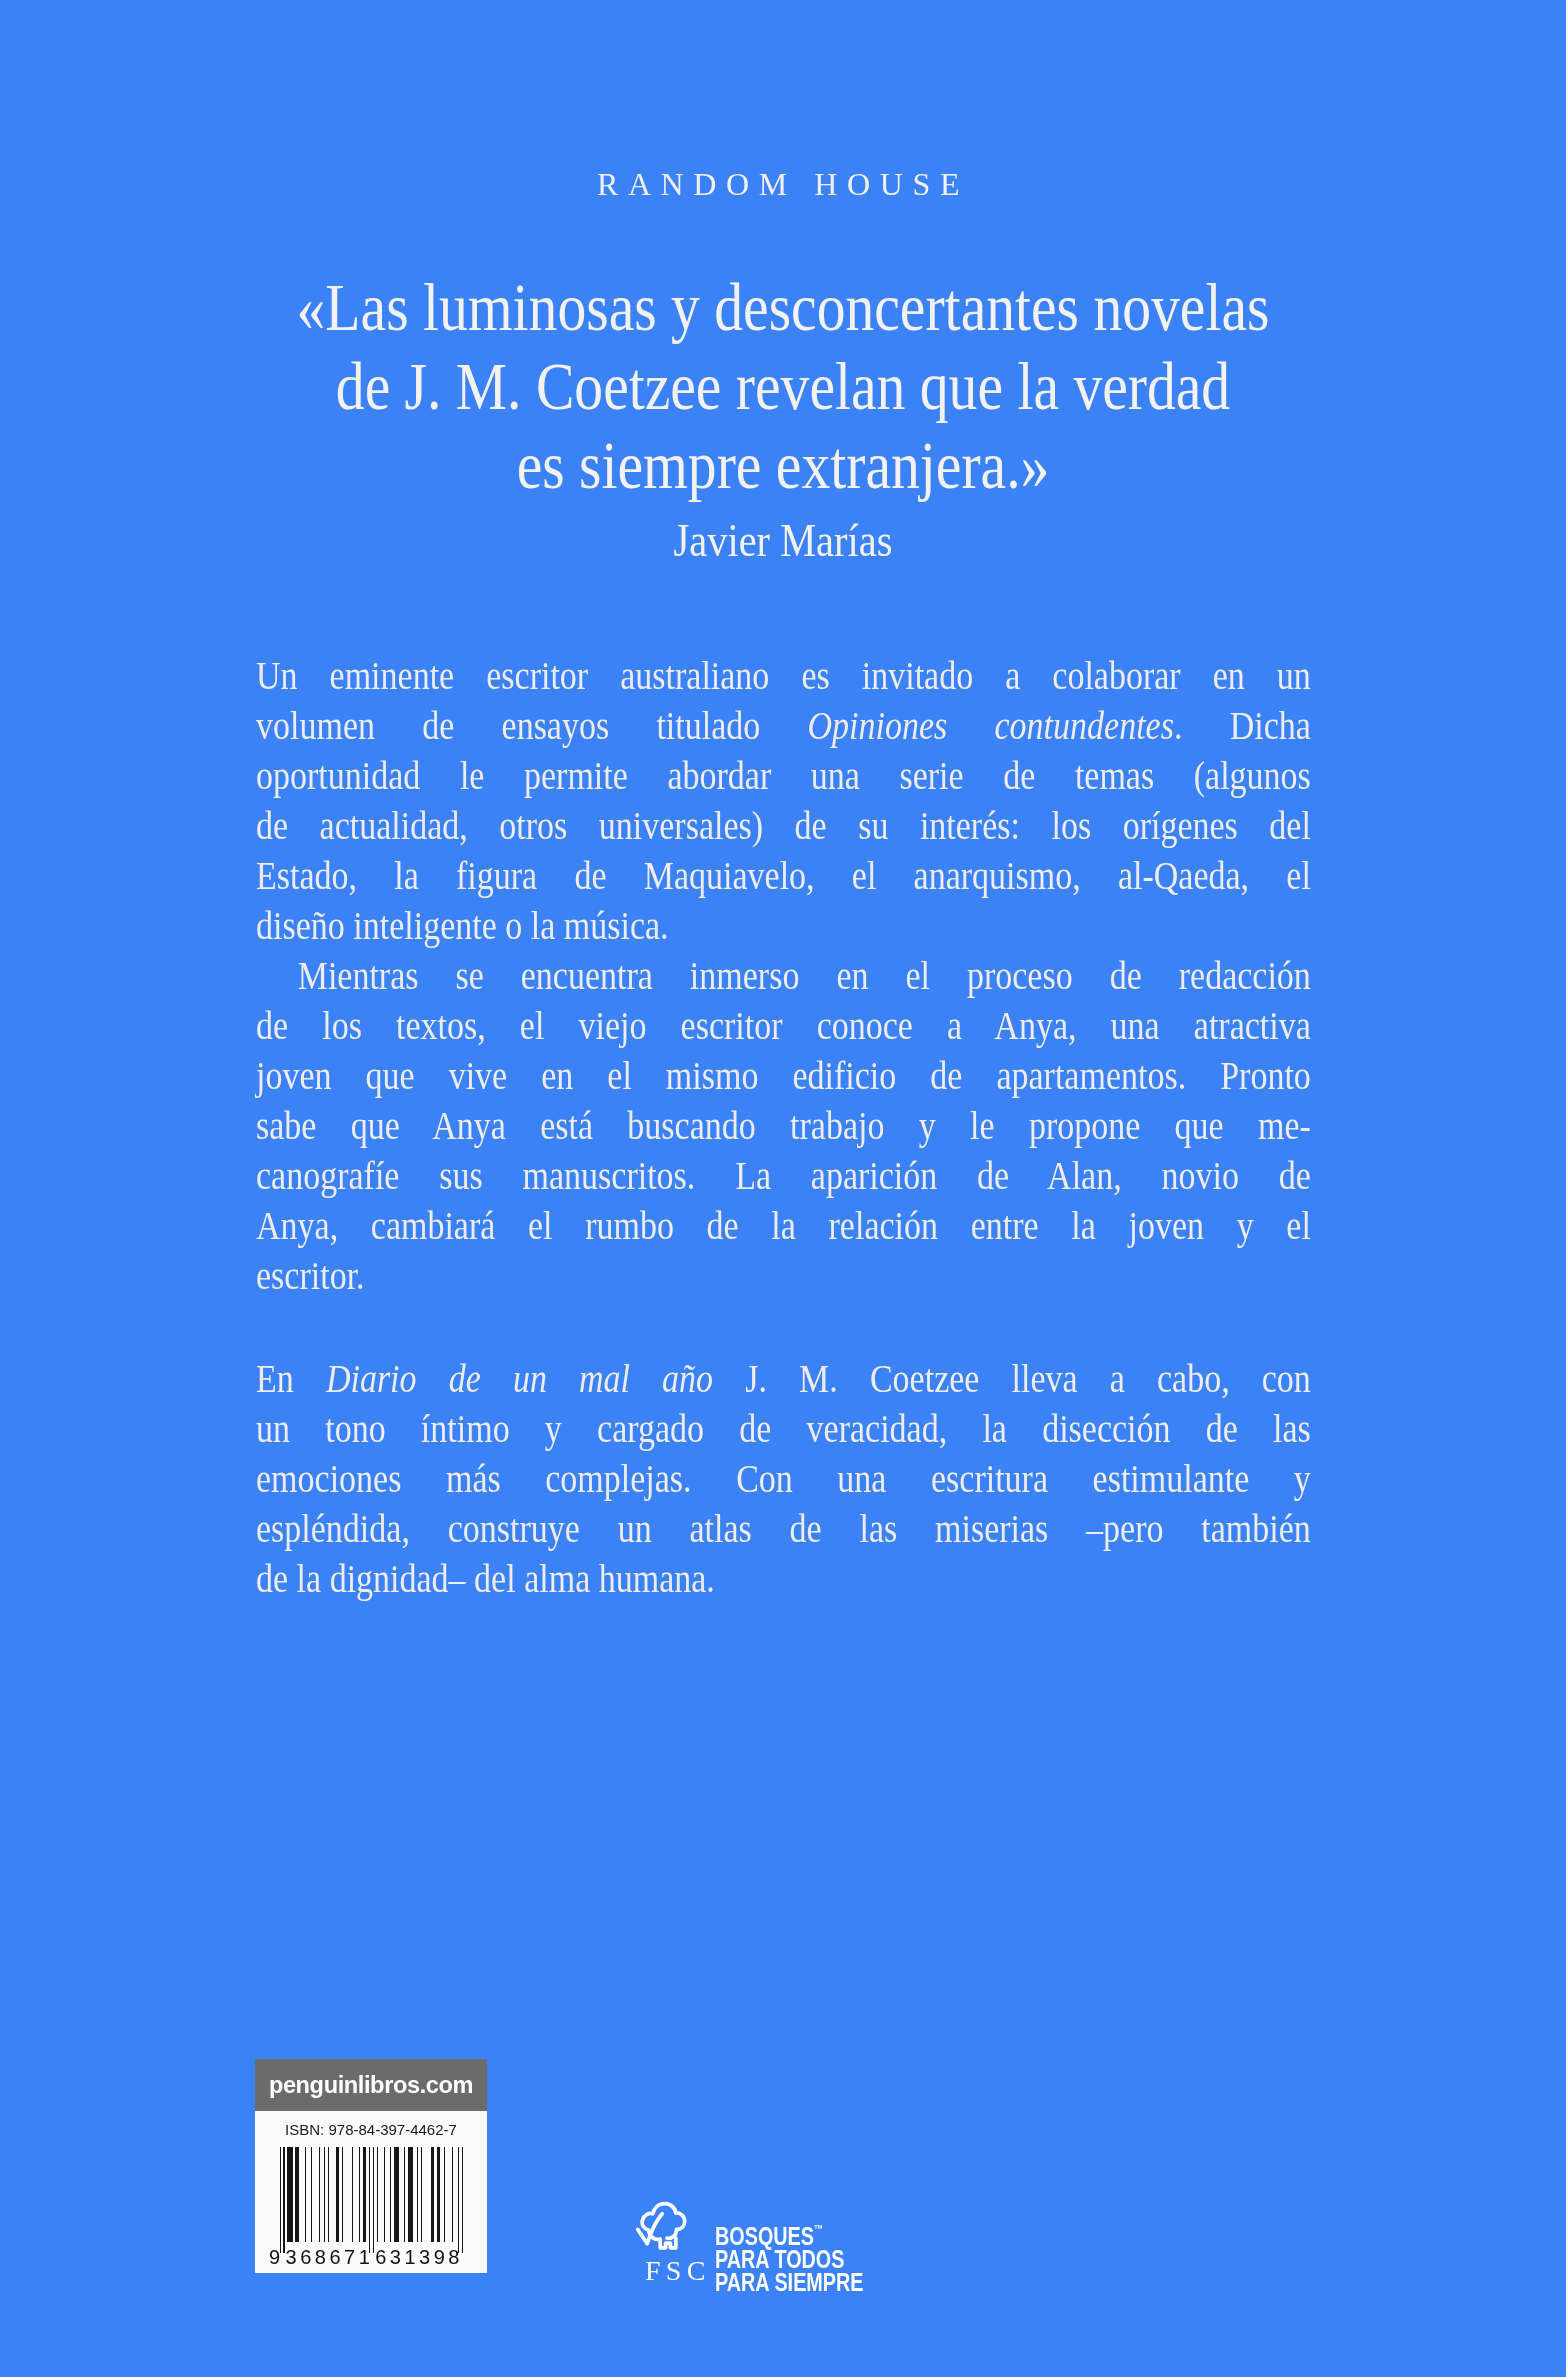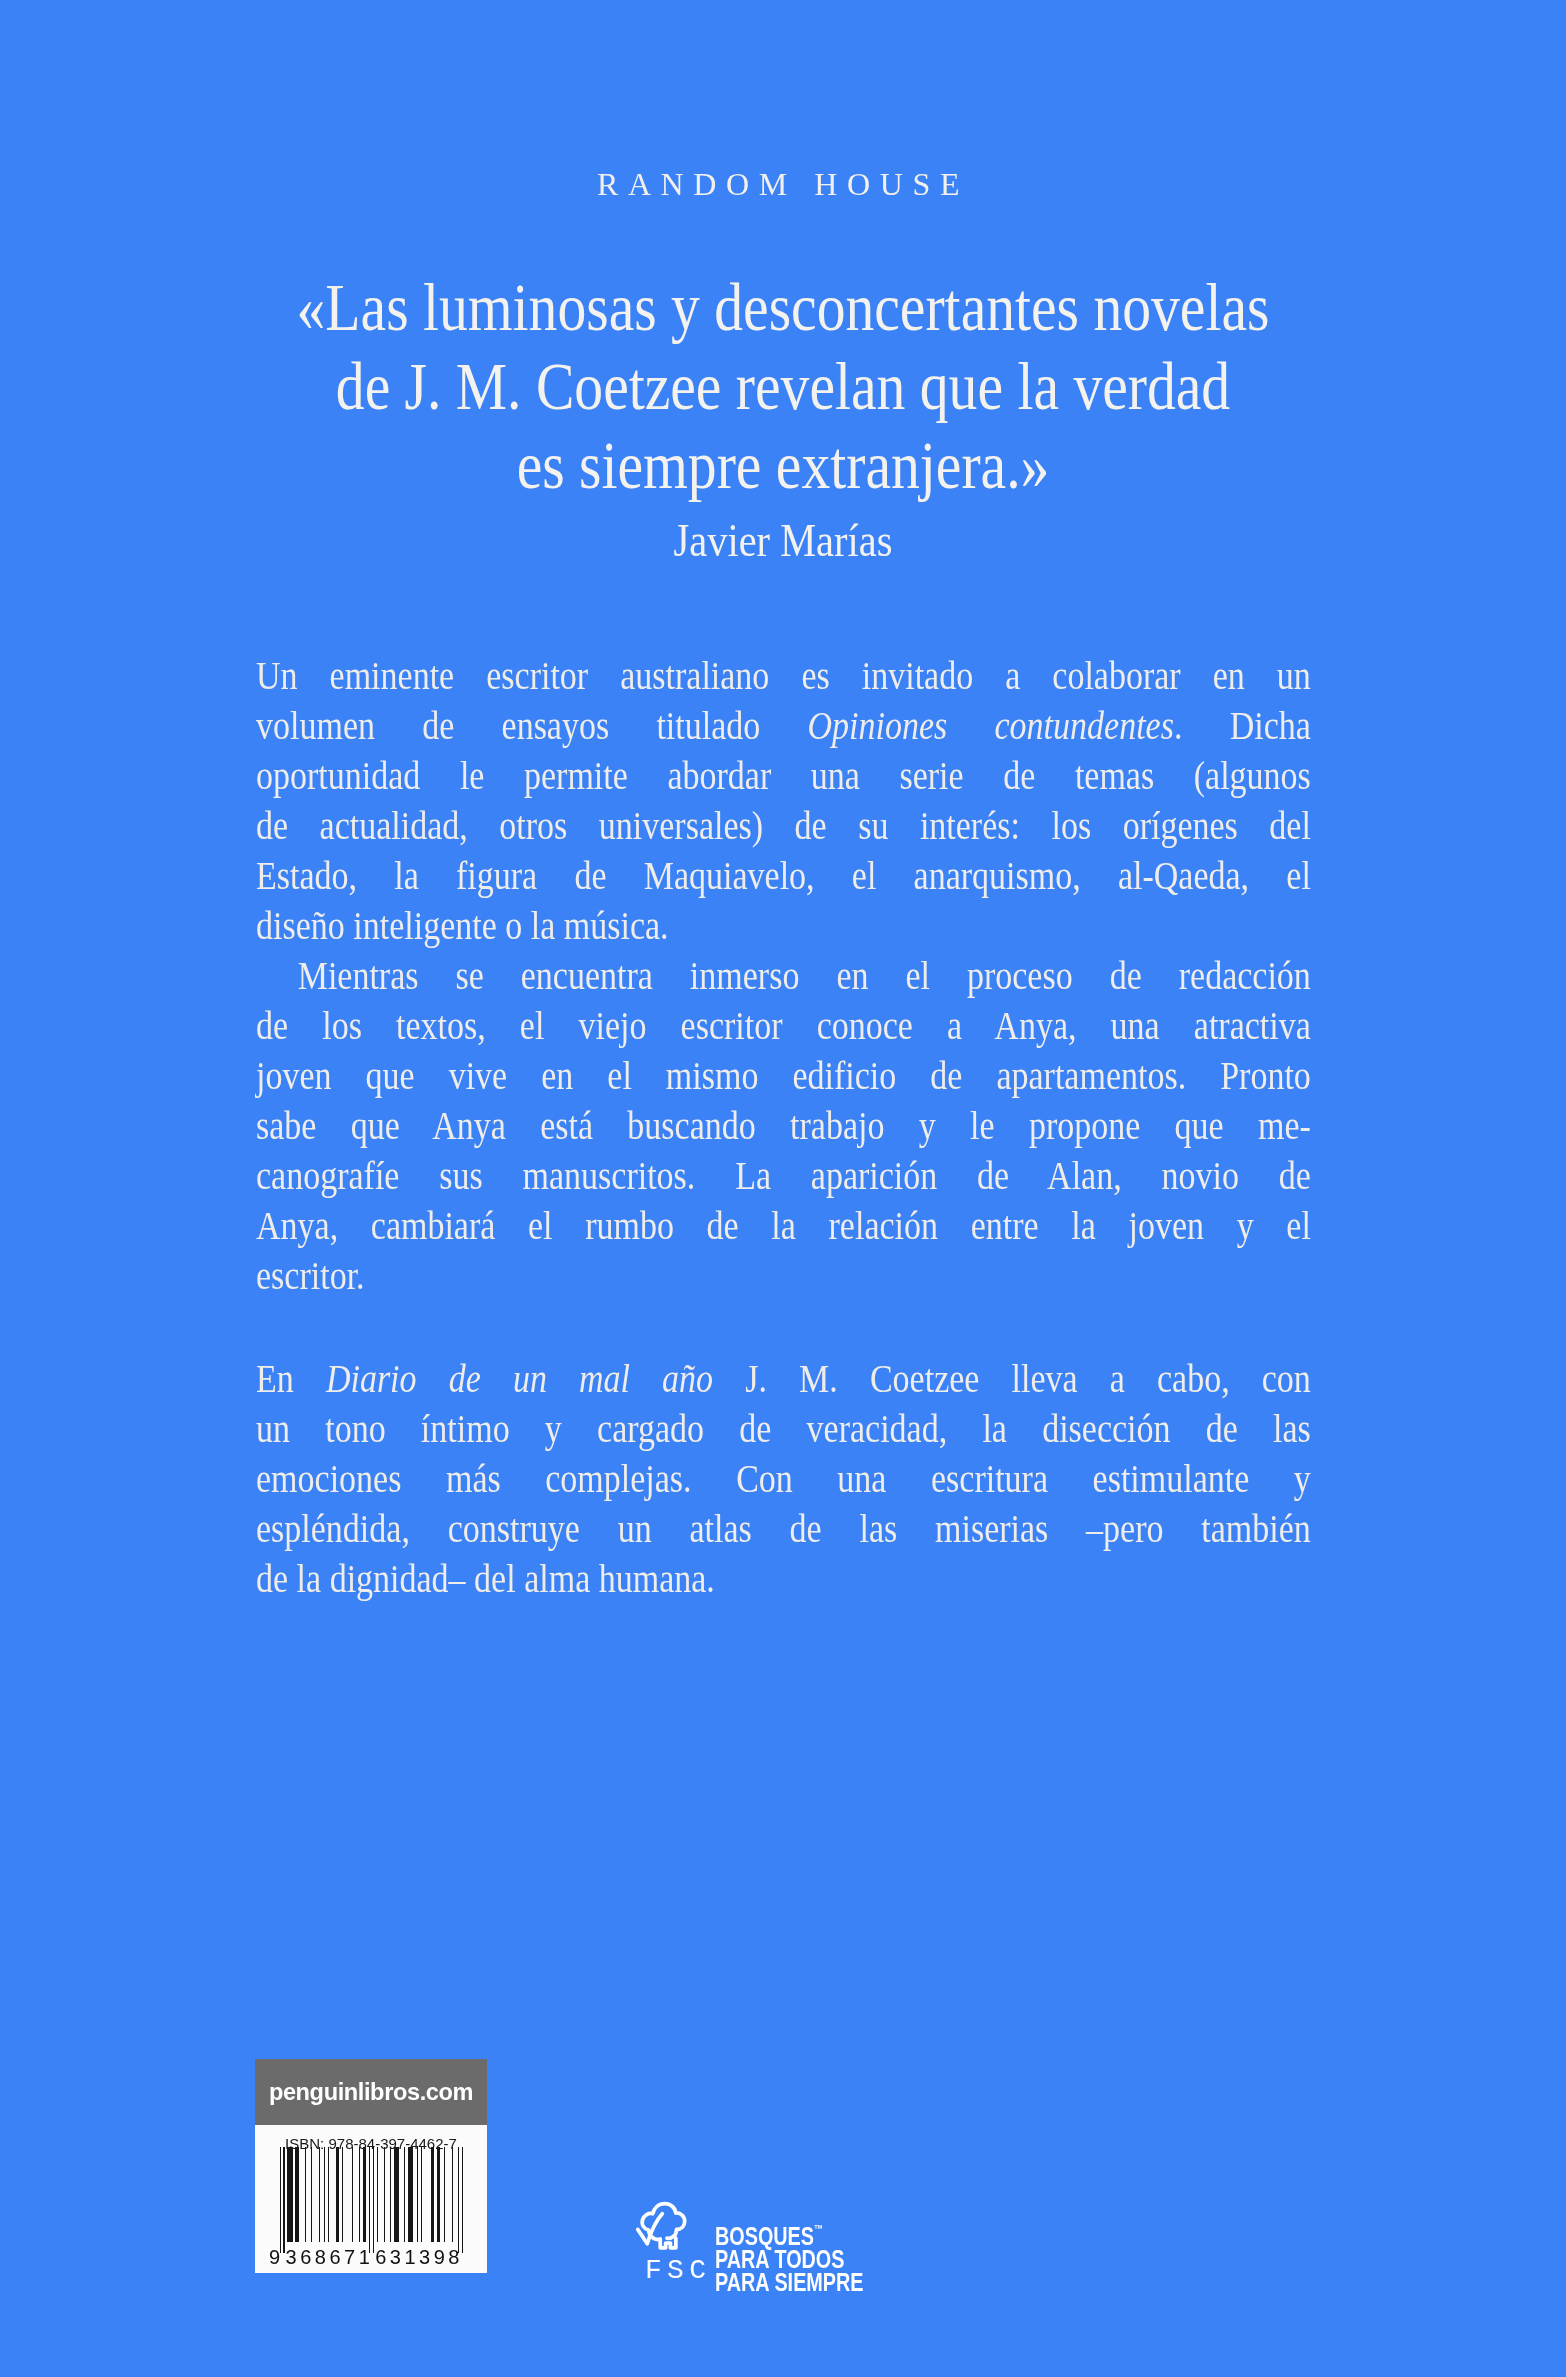--- a/index.html
+++ b/index.html
@@ -76,21 +76,21 @@
   
   .barcode-label {
     position: absolute;
     left: 255px;
     top: 2059px;
     width: 232px;
     height: 214px;
     background: #fbfbfb;
   }
   .label-banner {
-    height: 66px;
+    height: 52px;
     background: #6b6b6b;
     color: #ffffff;
     font-family: "Liberation Sans", sans-serif;
     font-weight: bold;
     font-size: 23.6px;
     letter-spacing: -0.4px;
     display: flex;
     align-items: center;
     justify-content: center;
   }
@@ -136,21 +136,21 @@
     display: flex;
     align-items: flex-start;
     color: #fdfdfd;
   }
   .fsc-left {
     width: 75px;
     text-align: center;
   }
   .fsc-left svg { display: block; margin: 0 auto; }
   .fsc-acronym {
-    font-family: Liberation Mono, monospace;
+    font-family: Liberation Serif, serif;
     font-size: 28px;
     letter-spacing: 5.3px;
     margin-top: 0px;
     margin-left: 16px;
     white-space: nowrap;
     text-align: center;
   }
   .fsc-tagline {
     font-family: "Liberation Sans", sans-serif;
     font-weight: bold;

